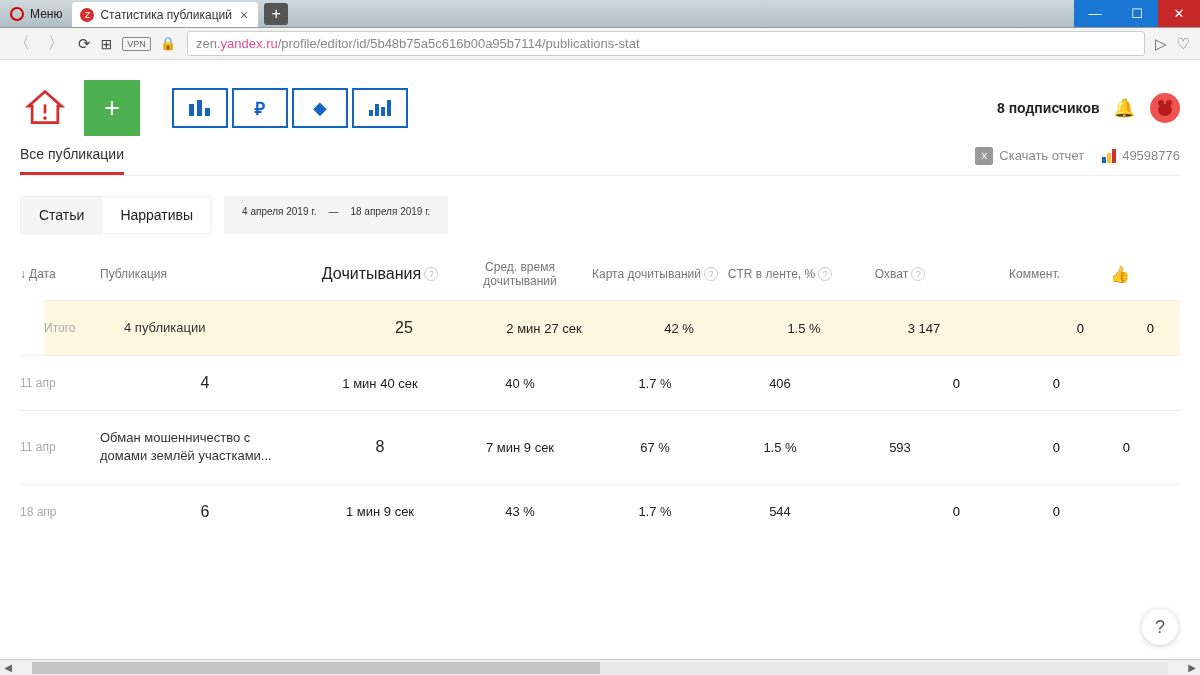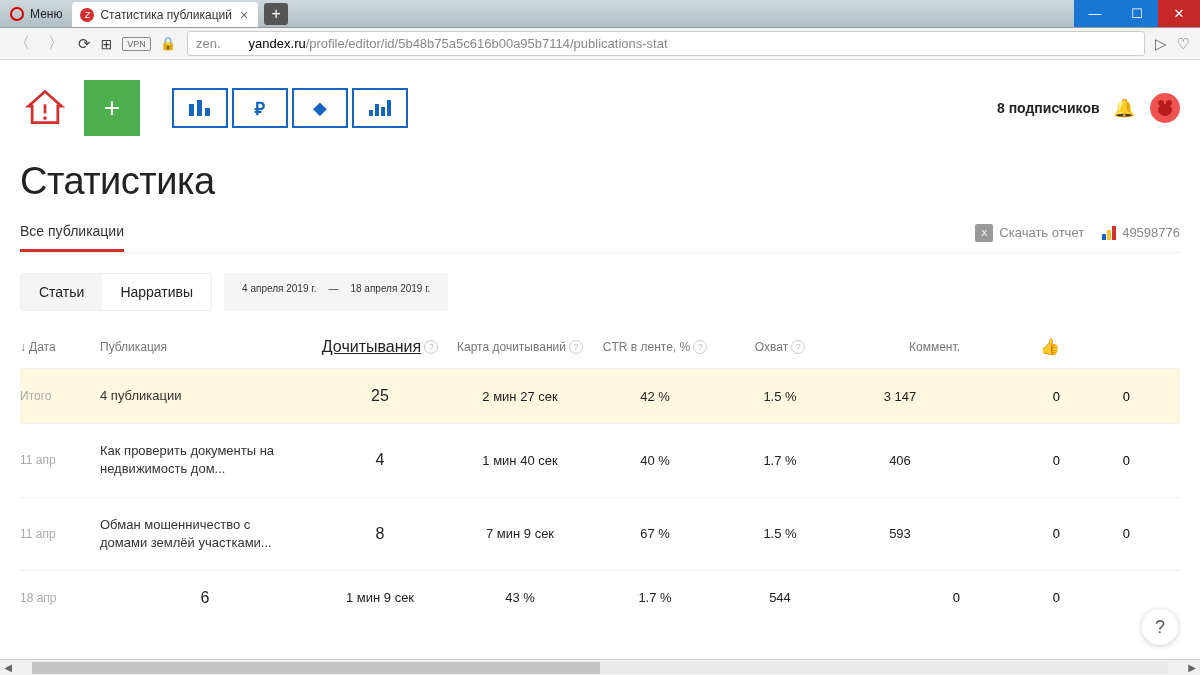--- a/index.html
+++ b/index.html
@@ -18,21 +18,21 @@
 .winbtn.close { background: #c62828; }
 
 
 .addrbar { height: 32px; background: #f4f4f4; border-bottom: 1px solid #ddd; display: flex; align-items: center; padding: 0 10px; gap: 10px; }
 .nav-arrow { font-size: 16px; color: #999; cursor: pointer; padding: 0 4px; }
 .reload-ic { font-size: 15px; color: #444; cursor: pointer; }
 .grid-ic { font-size: 14px; color: #444; cursor: pointer; }
 .vpn-badge { font-size: 9px; border: 1px solid #888; padding: 1px 4px; color: #666; border-radius: 2px; }
 .lock-ic { color: #4caf50; font-size: 13px; }
 .url { flex: 1; font-size: 13px; color: #888; border: 1px solid #ccc; background: #fff; padding: 4px 8px; border-radius: 3px; }
-.url .dark { color: #000000; margin-left: 28px; }
+.url .dark { color: #ec4899; }
 .addrbar-right { display: flex; gap: 10px; color: #666; font-size: 15px; }
 
 
 .content { padding: 20px 20px 0 20px; }
 .header { display: flex; align-items: center; gap: 14px; }
 .home-ic { width: 50px; height: 50px; display: flex; align-items: center; justify-content: center; }
 .home-svg { width: 44px; height: 44px; }
 .plus-btn { width: 56px; height: 56px; background: #4caf50; display: flex; align-items: center; justify-content: center; color: #fff; font-size: 28px; cursor: pointer; }
 .toolbar { display: flex; gap: 4px; margin-left: 18px; }
 .tool { width: 56px; height: 40px; border: 2px solid #1565c0; display: flex; align-items: center; justify-content: center; cursor: pointer; }
@@ -61,26 +61,26 @@
 .seg { display: flex; border: 1px solid #eee; border-radius: 3px; overflow: hidden; }
 .seg-btn { padding: 10px 18px; font-size: 14px; cursor: pointer; background: #fff; color: #222; }
 .seg-btn.active { background: #f5f5f5; }
 .date-range { background: #f5f5f5; padding: 10px 18px; font-size: 10px; border-radius: 3px; display: flex; gap: 12px; color: #333; cursor: pointer; }
 
 .table { margin-top: 26px; font-size: 13px; }
 .thead, .trow { display: grid; grid-template-columns: 80px 210px 140px 140px 130px 120px 120px 100px 70px; align-items: center; }
 .thead { color: #777; font-size: 12px; padding-bottom: 12px; }
 .thead .th { display: flex; align-items: center; gap: 3px; }
 .thead .sortable { cursor: pointer; }
-.th-bold { color: #222; font-size: 16px; font-weight: 500; text-decoration: underline; }
+.th-bold { color: #222; font-size: 16px; font-weight: 500; }
 .th-center { text-align: center; justify-content: center; }
 .th-right { text-align: right; justify-content: flex-end; }
 .help-ic { width: 14px; height: 14px; border: 1px solid #ccc; border-radius: 50%; font-size: 9px; color: #bbb; display: inline-flex; align-items: center; justify-content: center; }
 .trow { padding: 18px 0; border-top: 1px solid #f0f0f0; }
-.trow.total { background: #fff8e1; }
+.trow.total { background: #fff8e1; margin-left: 24px; }
 .date-cell { color: #aaa; font-size: 12px; }
 .pub-cell { color: #333; font-size: 13px; line-height: 1.4; max-width: 200px; }
 .num-cell { text-align: center; color: #222; }
 .num-bold { font-size: 16px; font-weight: 500; }
 .right-cell { text-align: right; }
 
 .help-fab { position: absolute; bottom: 30px; right: 22px; width: 36px; height: 36px; border-radius: 50%; background: #fff; box-shadow: 0 1px 6px rgba(0,0,0,.2); display: flex; align-items: center; justify-content: center; font-size: 18px; color: #555; cursor: pointer; }
 
 .hscroll { position: absolute; bottom: 0; left: 0; right: 0; height: 16px; background: #f0f0f0; border-top: 1px solid #ccc; display: flex; align-items: center; }
 .hscroll-track { flex: 1; margin: 0 16px; height: 12px; background: #e8e8e8; position: relative; }
@@ -163,21 +163,20 @@
       <div class="avatar">
         <svg width="18" height="18" viewBox="0 0 18 18">
             <circle cx="5" cy="4" r="3" fill="#b71c1c"></circle>
             <circle cx="13" cy="4" r="3" fill="#b71c1c"></circle>
             <ellipse cx="9" cy="11" rx="7" ry="6" fill="#b71c1c"></ellipse>
           </svg>
       </div>
     </div>
   </div>
 
-  <h1 class="page-title">Статистика</h1>
 
   <div class="tabs-row">
     <div class="main-tab active">Все публикации</div>
     <div class="tabs-right">
       <div class="dl-link">
         <span class="xls-ic">X</span>
         <span>Скачать отчет</span>
       </div>
       <div class="id-chip">
         <div class="bars3">
@@ -206,20 +205,21 @@
     <div class="thead">
       <div class="th sortable">
           <span>↓</span>
           <span>Дата</span>
         </div>
       <div class="th">Публикация</div>
       <div class="th th-center">
           <span class="th-bold">Дочитывания</span> 
           <span class="help-ic">?</span>
         </div>
+      <div class="th th-center">Сред. время дочитываний</div>
       <div class="th th-center">
           <span>Карта дочитываний</span> 
           <span class="help-ic">?</span>
         </div>
       <div class="th th-center">
           <span>CTR в ленте, %</span> 
           <span class="help-ic">?</span>
         </div>
       <div class="th th-center">
           <span>Охват</span> 
@@ -238,21 +238,20 @@
       <div class="num-cell">2 мин 27 сек</div>
       <div class="num-cell">42 %</div>
       <div class="num-cell">1.5 %</div>
       <div class="num-cell">3 147</div>
       <div class="right-cell">0</div>
       <div class="right-cell">0</div>
     </div>
 
     <div class="trow">
       <div class="date-cell">11 апр</div>
-      <div class="pub-cell">Как проверить документы на недвижимость дом...</div>
       <div class="num-cell num-bold">4</div>
       <div class="num-cell">1 мин 40 сек</div>
       <div class="num-cell">40 %</div>
       <div class="num-cell">1.7 %</div>
       <div class="num-cell">406</div>
       <div class="right-cell">0</div>
       <div class="right-cell">0</div>
     </div>
 
     <div class="trow">

